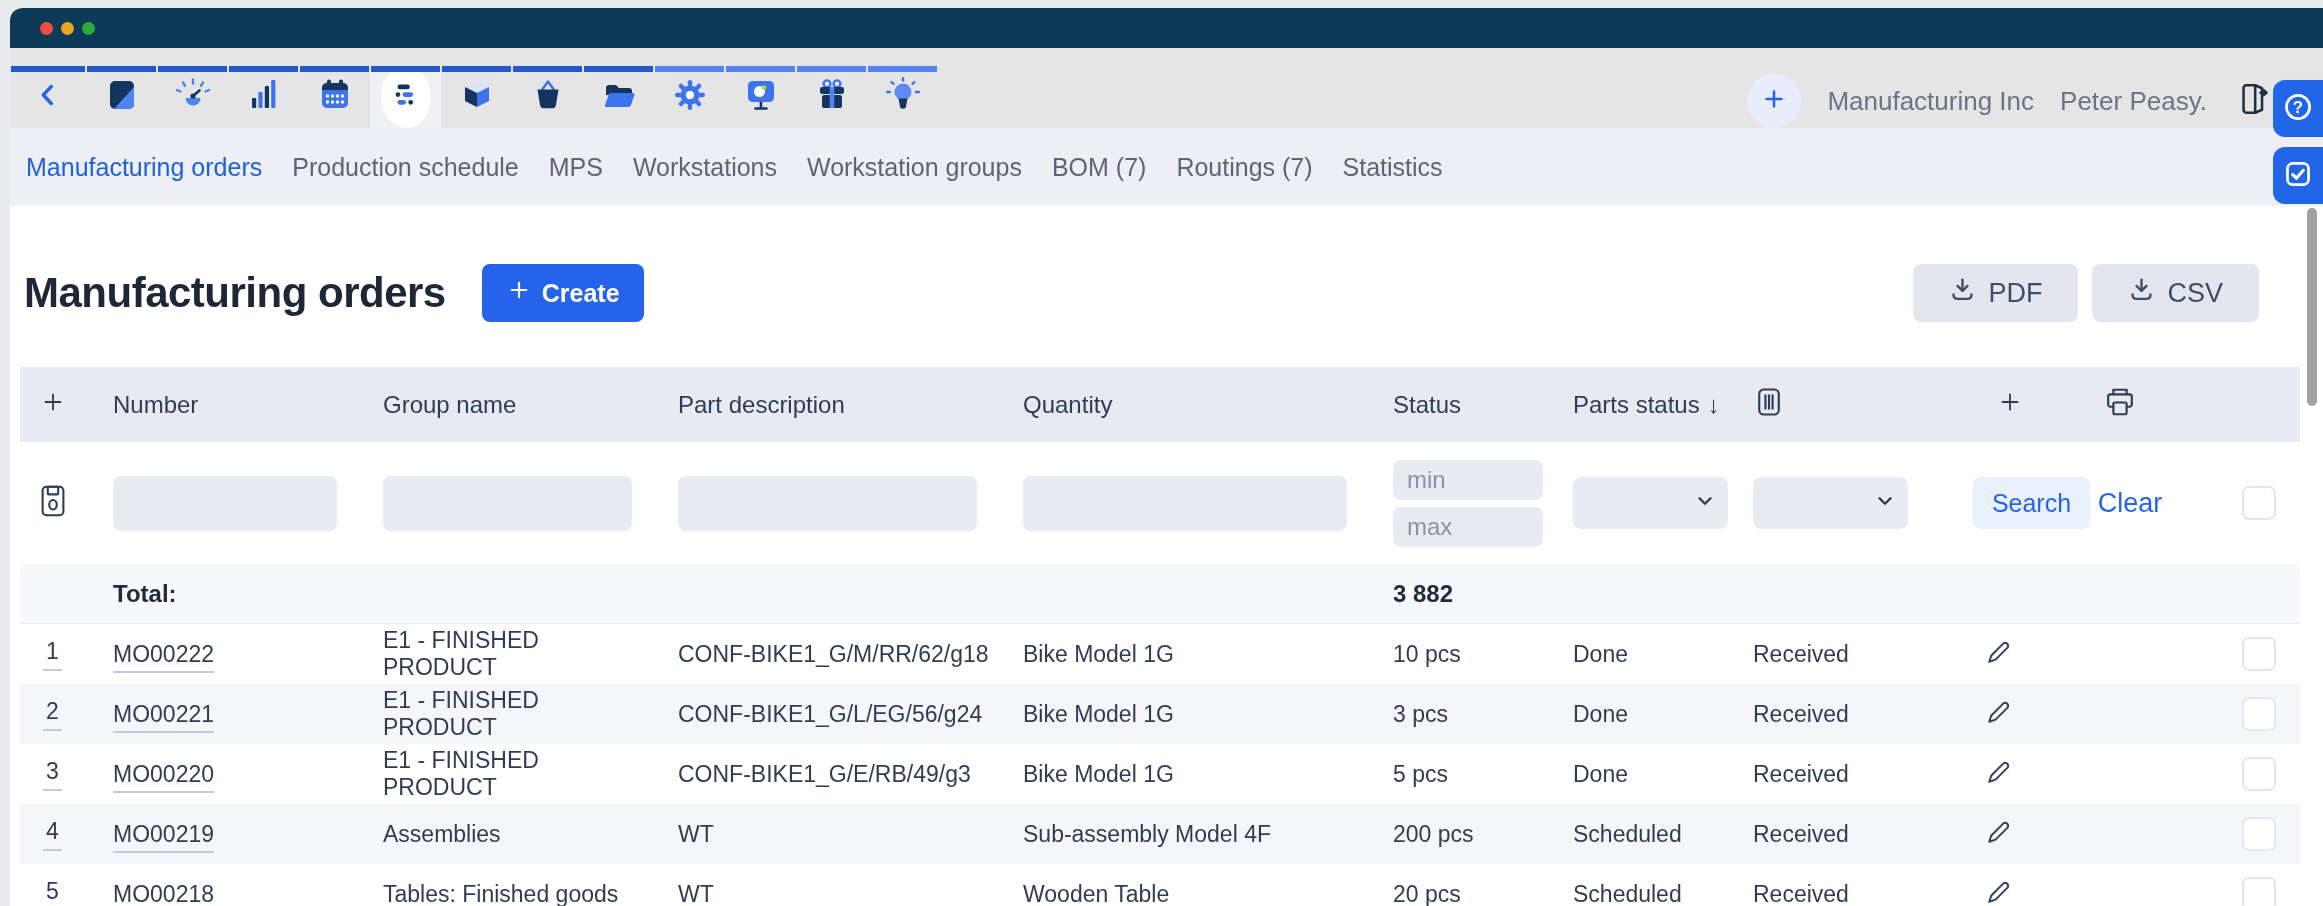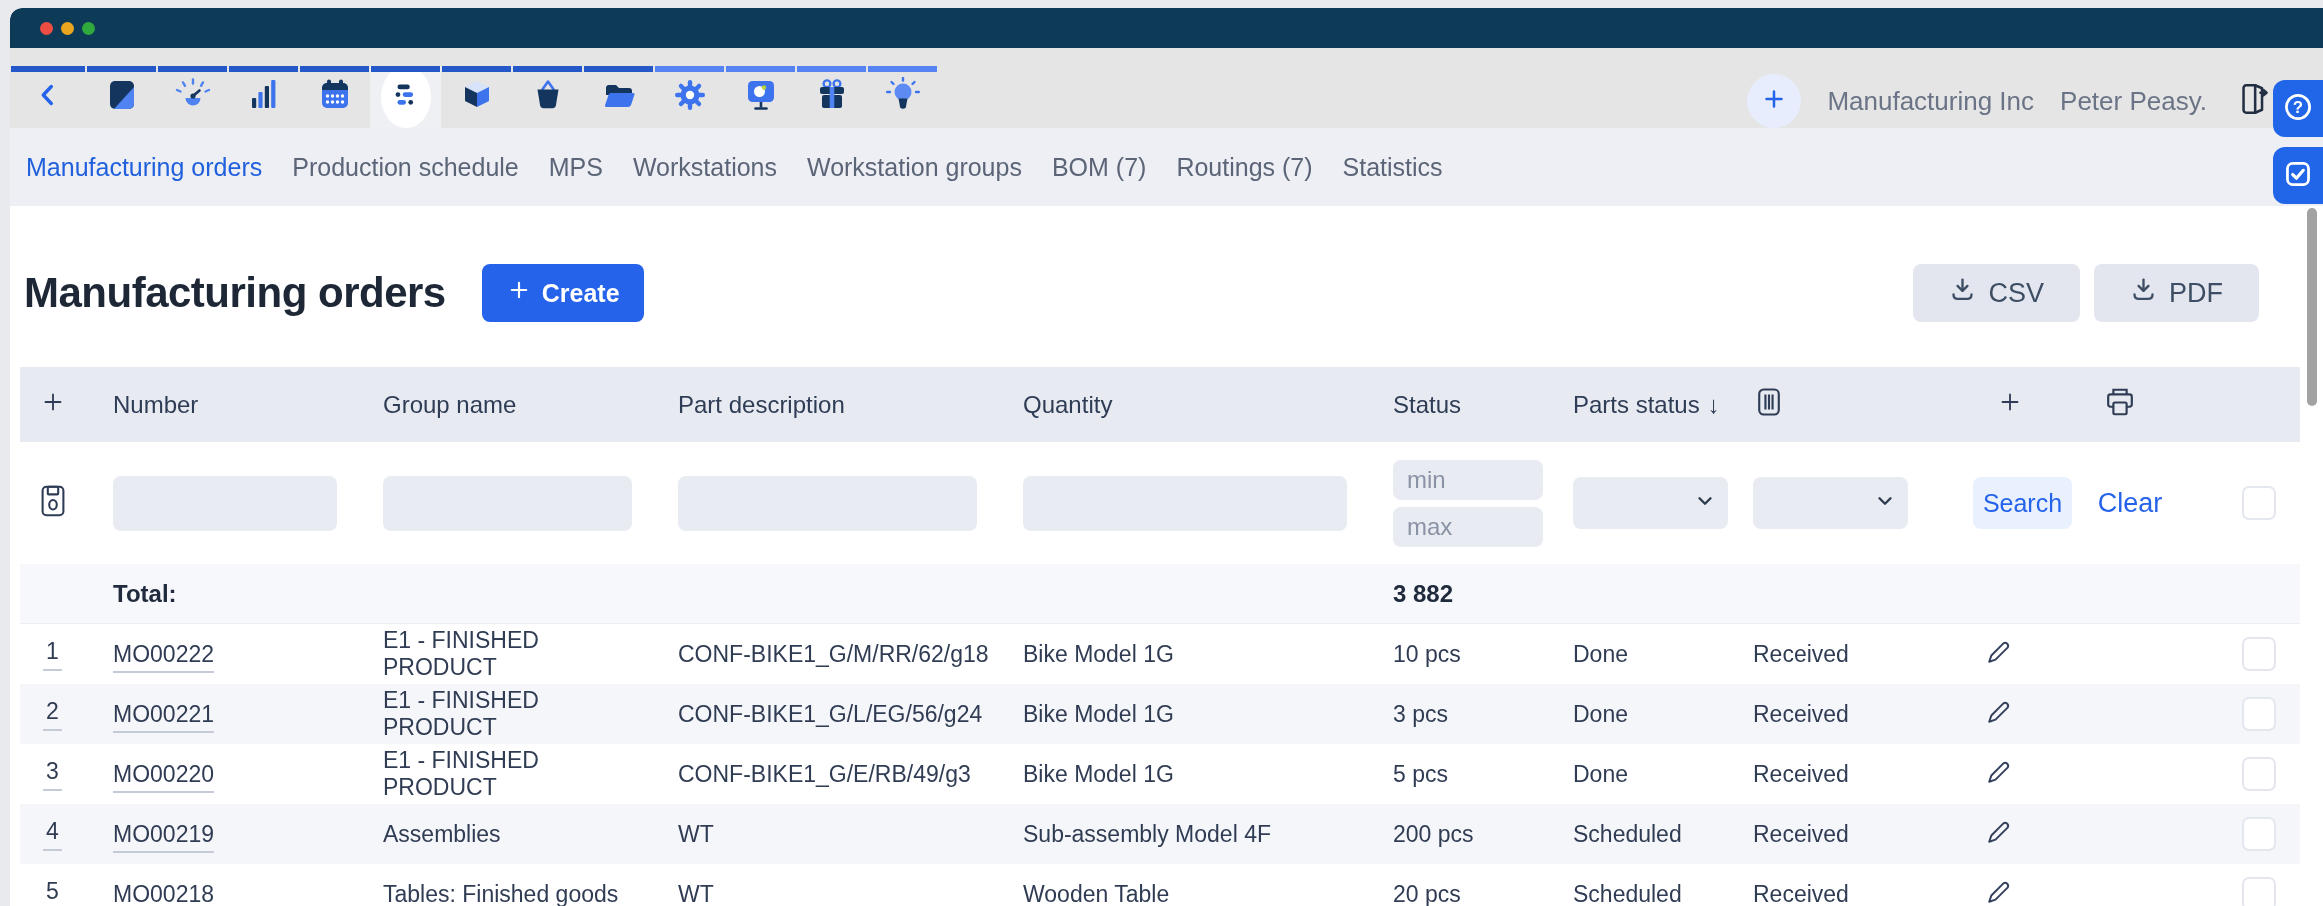--- a/index.html
+++ b/index.html
@@ -68,21 +68,21 @@
   .filter-row { height: 122px; background: #fff; }
   .filter-input { width: calc(100% - 18px); height: 55px; background: #e9ebf2; border: none; border-radius: 8px;
                   margin-left: 28px; width: calc(100% - 46px); font-family: inherit; font-size: 24px;
                   color: #2e3c55; padding: 0 16px; }
   .minmax { display: flex; flex-direction: column; gap: 7px; margin-left: 28px; }
   .minmax input { width: 150px; height: 40px; background: #e9ebf2; border: none; border-radius: 8px;
                   font-family: inherit; font-size: 24px; color: #2e3c55; padding: 0 14px; }
   ::placeholder { color: #8a93a5; opacity: 1; }
   .select { width: 155px; height: 52px; background: #e9ebf2; border-radius: 8px; margin-left: 28px;
             display: flex; align-items: center; justify-content: flex-end; padding-right: 12px; cursor: pointer; }
-  .search-btn { margin-left: 28px; width: 99px; height: 52px; background: #eaf1fe; color: #2563eb;
+  .search-btn { margin-left: 28px; width: 117px; height: 52px; background: #eaf1fe; color: #2563eb;
                 border: none; border-radius: 8px; font-family: inherit; font-size: 25px; cursor: pointer; }
   .clear-btn { background: none; border: none; color: #2563eb; font-family: inherit; font-size: 27px;
                cursor: pointer; margin: 0 auto; }
   .checkbox { width: 34px; height: 34px; border: 2px solid #e4e7ef; border-radius: 7px; background: #fff; cursor: pointer; }
   .cell.cb { display: flex; justify-content: flex-end; padding-right: 24px; }
 
   .total-row { height: 60px; background: #f7f8fb; border-bottom: 1px solid #eceef4;
                font-size: 24px; font-weight: 700; color: #202b3d; }
 
   .tbody .tr { height: 60px; font-size: 23px; color: #303c54; background: #fff; }
@@ -314,31 +314,31 @@
     </button>
     <div class="export-group">
       <button class="export-btn">
         <span>
           <svg width="27" height="27" viewBox="0 0 30 30" fill="none" stroke="#3d4d63" stroke-width="2.6" stroke-linecap="round" stroke-linejoin="round">
               <path d="M15 4 v12"></path>
               <path d="M9.5 11 l5.5 5.5 5.5 -5.5"></path>
               <path d="M5 20.5 c0 3.4 2.2 5 5 5 h10 c2.8 0 5 -1.6 5 -5"></path>
             </svg>
         </span>
-        <span>CSV</span>
+        <span>PDF</span>
       </button>
       <button class="export-btn">
         <span>
           <svg width="27" height="27" viewBox="0 0 30 30" fill="none" stroke="#3d4d63" stroke-width="2.6" stroke-linecap="round" stroke-linejoin="round">
               <path d="M15 4 v12"></path>
               <path d="M9.5 11 l5.5 5.5 5.5 -5.5"></path>
               <path d="M5 20.5 c0 3.4 2.2 5 5 5 h10 c2.8 0 5 -1.6 5 -5"></path>
             </svg>
         </span>
-        <span>PDF</span>
+        <span>CSV</span>
       </button>
     </div>
   </div>
 
   <div class="table">
 
     <div class="grid thead">
       <div class="cell c0">
         <span>
           <svg width="30" height="30" viewBox="0 0 36 36">

